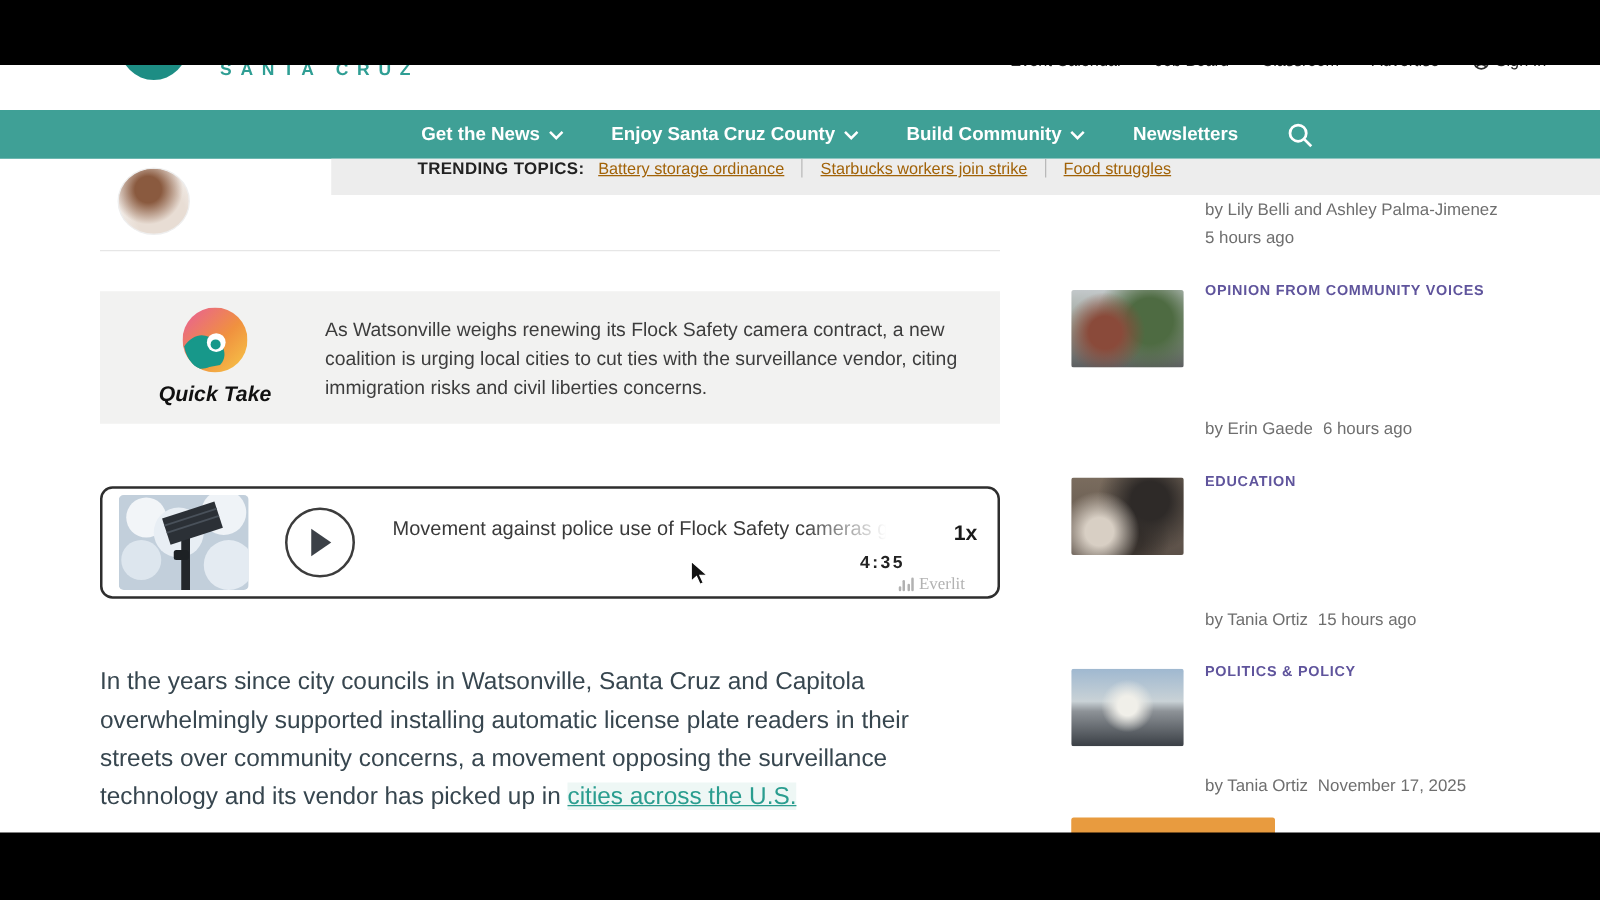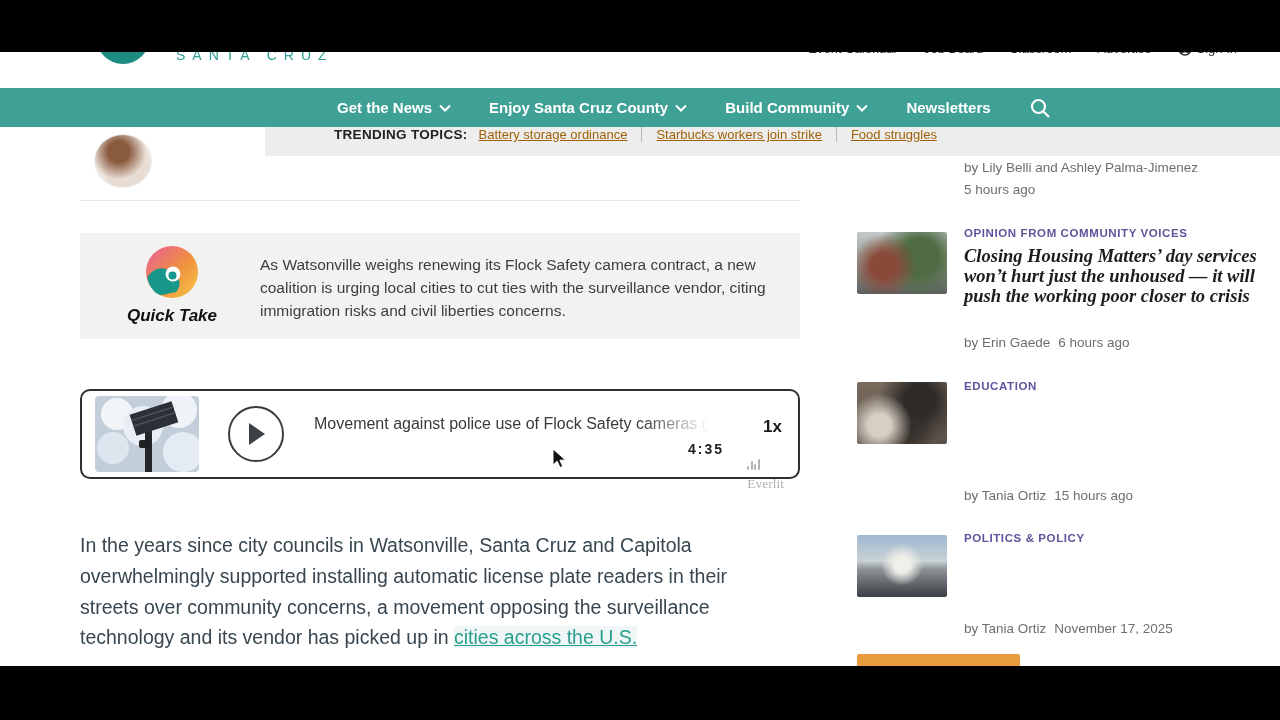--- a/index.html
+++ b/index.html
@@ -2,21 +2,21 @@
 <html><head>
 <meta charset="utf-8">
 <style>
   html,body{margin:0;padding:0;background:#000;}
   .stage{position:relative;width:1280px;height:720px;overflow:hidden;background:#fff;
          font-family:"Liberation Sans",sans-serif;}
   
   .header-band{position:absolute;left:0;top:0;width:1280px;height:88px;background:#fff;}
   .logo-circle{position:absolute;left:96;top:10px;left:96px;width:54px;height:54px;border-radius:50%;
                background:#1d8d84;}
-  .logo-text{position:absolute;left:176px;top:47px;font-size:14px;font-weight:normal;
+  .logo-text{position:absolute;left:176px;top:47px;font-size:14px;font-weight:bold;
              letter-spacing:7px;color:#2f9e94;}
   .utility-nav{position:absolute;top:41px;right:43px;display:flex;gap:26px;align-items:center;
                font-size:13px;color:#2b2b2b;}
   .utility-nav span{white-space:nowrap;}
   .signin{display:flex;align-items:center;gap:5px;}
   
   .main-nav{position:absolute;left:0;top:88px;width:1280px;height:39px;background:#3fa096;
             display:flex;align-items:center;}
   .nav-item{display:flex;align-items:center;gap:7px;color:#fff;font-weight:bold;font-size:15px;
             margin-right:38px;white-space:nowrap;cursor:pointer;}
@@ -48,22 +48,22 @@
   .player-thumb{position:absolute;left:13px;top:5px;width:104px;height:76px;border-radius:4px;overflow:hidden;}
   .play-btn{position:absolute;left:146px;top:15px;width:56px;height:56px;border-radius:50%;
             border:2px solid #3c3c3c;background:#fff;display:flex;align-items:center;justify-content:center;
             box-sizing:border-box;cursor:pointer;}
   .player-title{position:absolute;left:232px;top:24px;width:410px;font-size:16px;color:#3a3a3a;
                 white-space:nowrap;overflow:hidden;}
   .title-fade{position:absolute;left:560px;top:20px;width:84px;height:26px;
               background:linear-gradient(90deg,rgba(255,255,255,0),#fff 80%);}
   .player-time{position:absolute;left:606px;top:50px;font-size:14px;font-weight:bold;color:#222;letter-spacing:2px;}
   .player-speed{position:absolute;left:681px;top:26px;font-size:17px;font-weight:bold;color:#1a1a1a;cursor:pointer;}
-  .player-provider{position:absolute;right:14px;top:68px;display:flex;align-items:flex-start;gap:4px;
-                   font-family:"Liberation Serif",serif;font-size:13.5px;color:#b2b2b2;flex-direction:column;}
+  .player-provider{position:absolute;right:26px;top:68px;display:flex;align-items:flex-end;gap:4px;
+                   font-family:"Liberation Serif",serif;font-size:13.5px;color:#b2b2b2;}
   .ev-bars{display:flex;align-items:flex-end;gap:1.5px;padding-bottom:2px;}
   .ev-bars i{display:block;width:2px;background:#b2b2b2;border-radius:1px;}
   
   .body-copy{position:absolute;left:80px;top:530px;width:704px;font-size:19.5px;line-height:30.8px;color:#37464f;}
   .body-link{color:#2a9d8f;text-decoration:underline;background:#eef7f5;cursor:pointer;}
   
   .side-byline{font-size:13.5px;color:#6e6e6e;}
   .lead-byline{position:absolute;left:964px;top:160px;}
   .lead-time{position:absolute;left:964px;top:182px;}
   .thumb{position:absolute;left:857px;width:90px;height:62px;border-radius:2px;}
@@ -215,21 +215,20 @@
     </div>
   </div>
 
   <div class="body-copy"><span>In the years since city councils in Watsonville, Santa Cruz and Capitola overwhelmingly supported installing automatic license plate readers in their streets over community concerns, a movement opposing the surveillance technology and its vendor has picked up in </span><span class="body-link">cities across the U.S.</span></div>
 
   <div class="side-byline lead-byline">by Lily Belli and Ashley Palma-Jimenez</div>
   <div class="side-byline lead-time">5 hours ago</div>
 
   <div class="thumb thumb-housing"></div>
   <div class="kicker" style="top:227px">OPINION FROM COMMUNITY VOICES</div>
-  <div class="headline-serif" style="top:246px">Closing Housing Matters’ day services won’t hurt just the unhoused — it will push the working poor closer to crisis</div>
   <div class="meta-row" style="top:335px"><span>by Erin Gaede</span><span class="t">6 hours ago</span></div>
 
   <div class="thumb thumb-crowd"></div>
   <div class="kicker" style="top:380px">EDUCATION</div>
   <div class="meta-row" style="top:488px"><span>by Tania Ortiz</span><span class="t">15 hours ago</span></div>
 
   <div class="thumb thumb-road"></div>
   <div class="kicker" style="top:532px">POLITICS &amp; POLICY</div>
   <div class="meta-row" style="top:621px"><span>by Tania Ortiz</span><span class="t">November 17, 2025</span></div>
 

